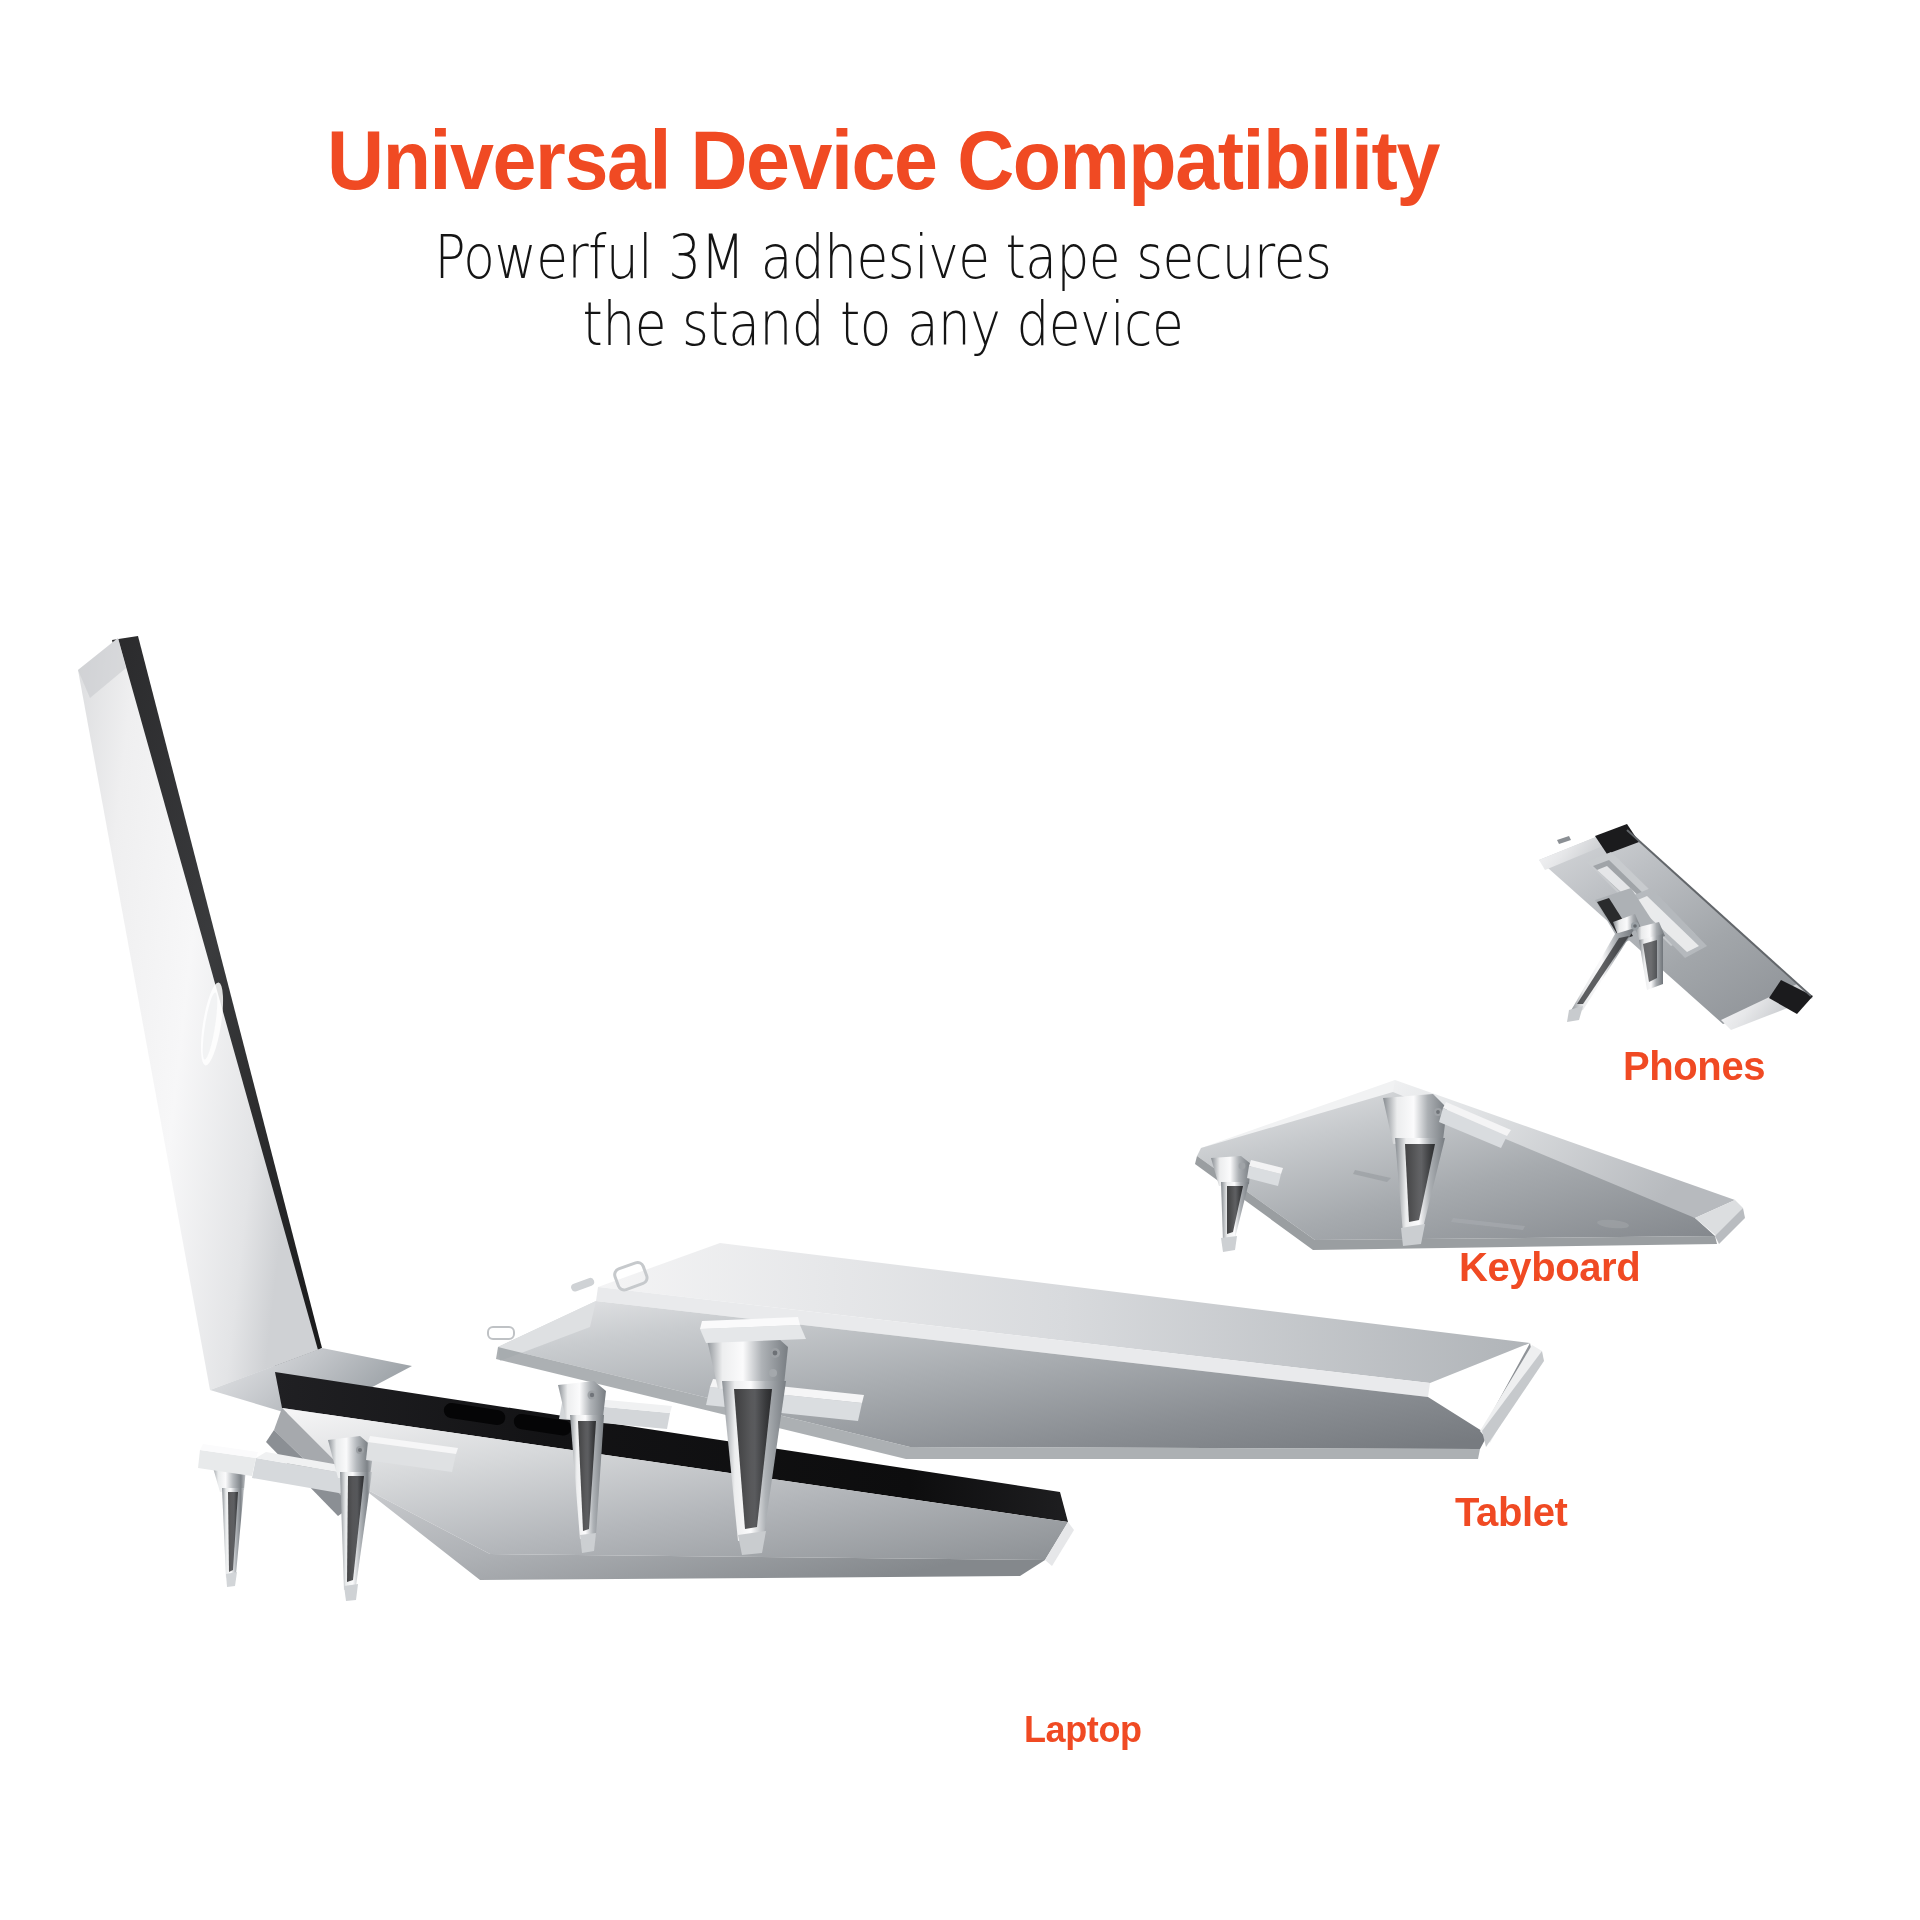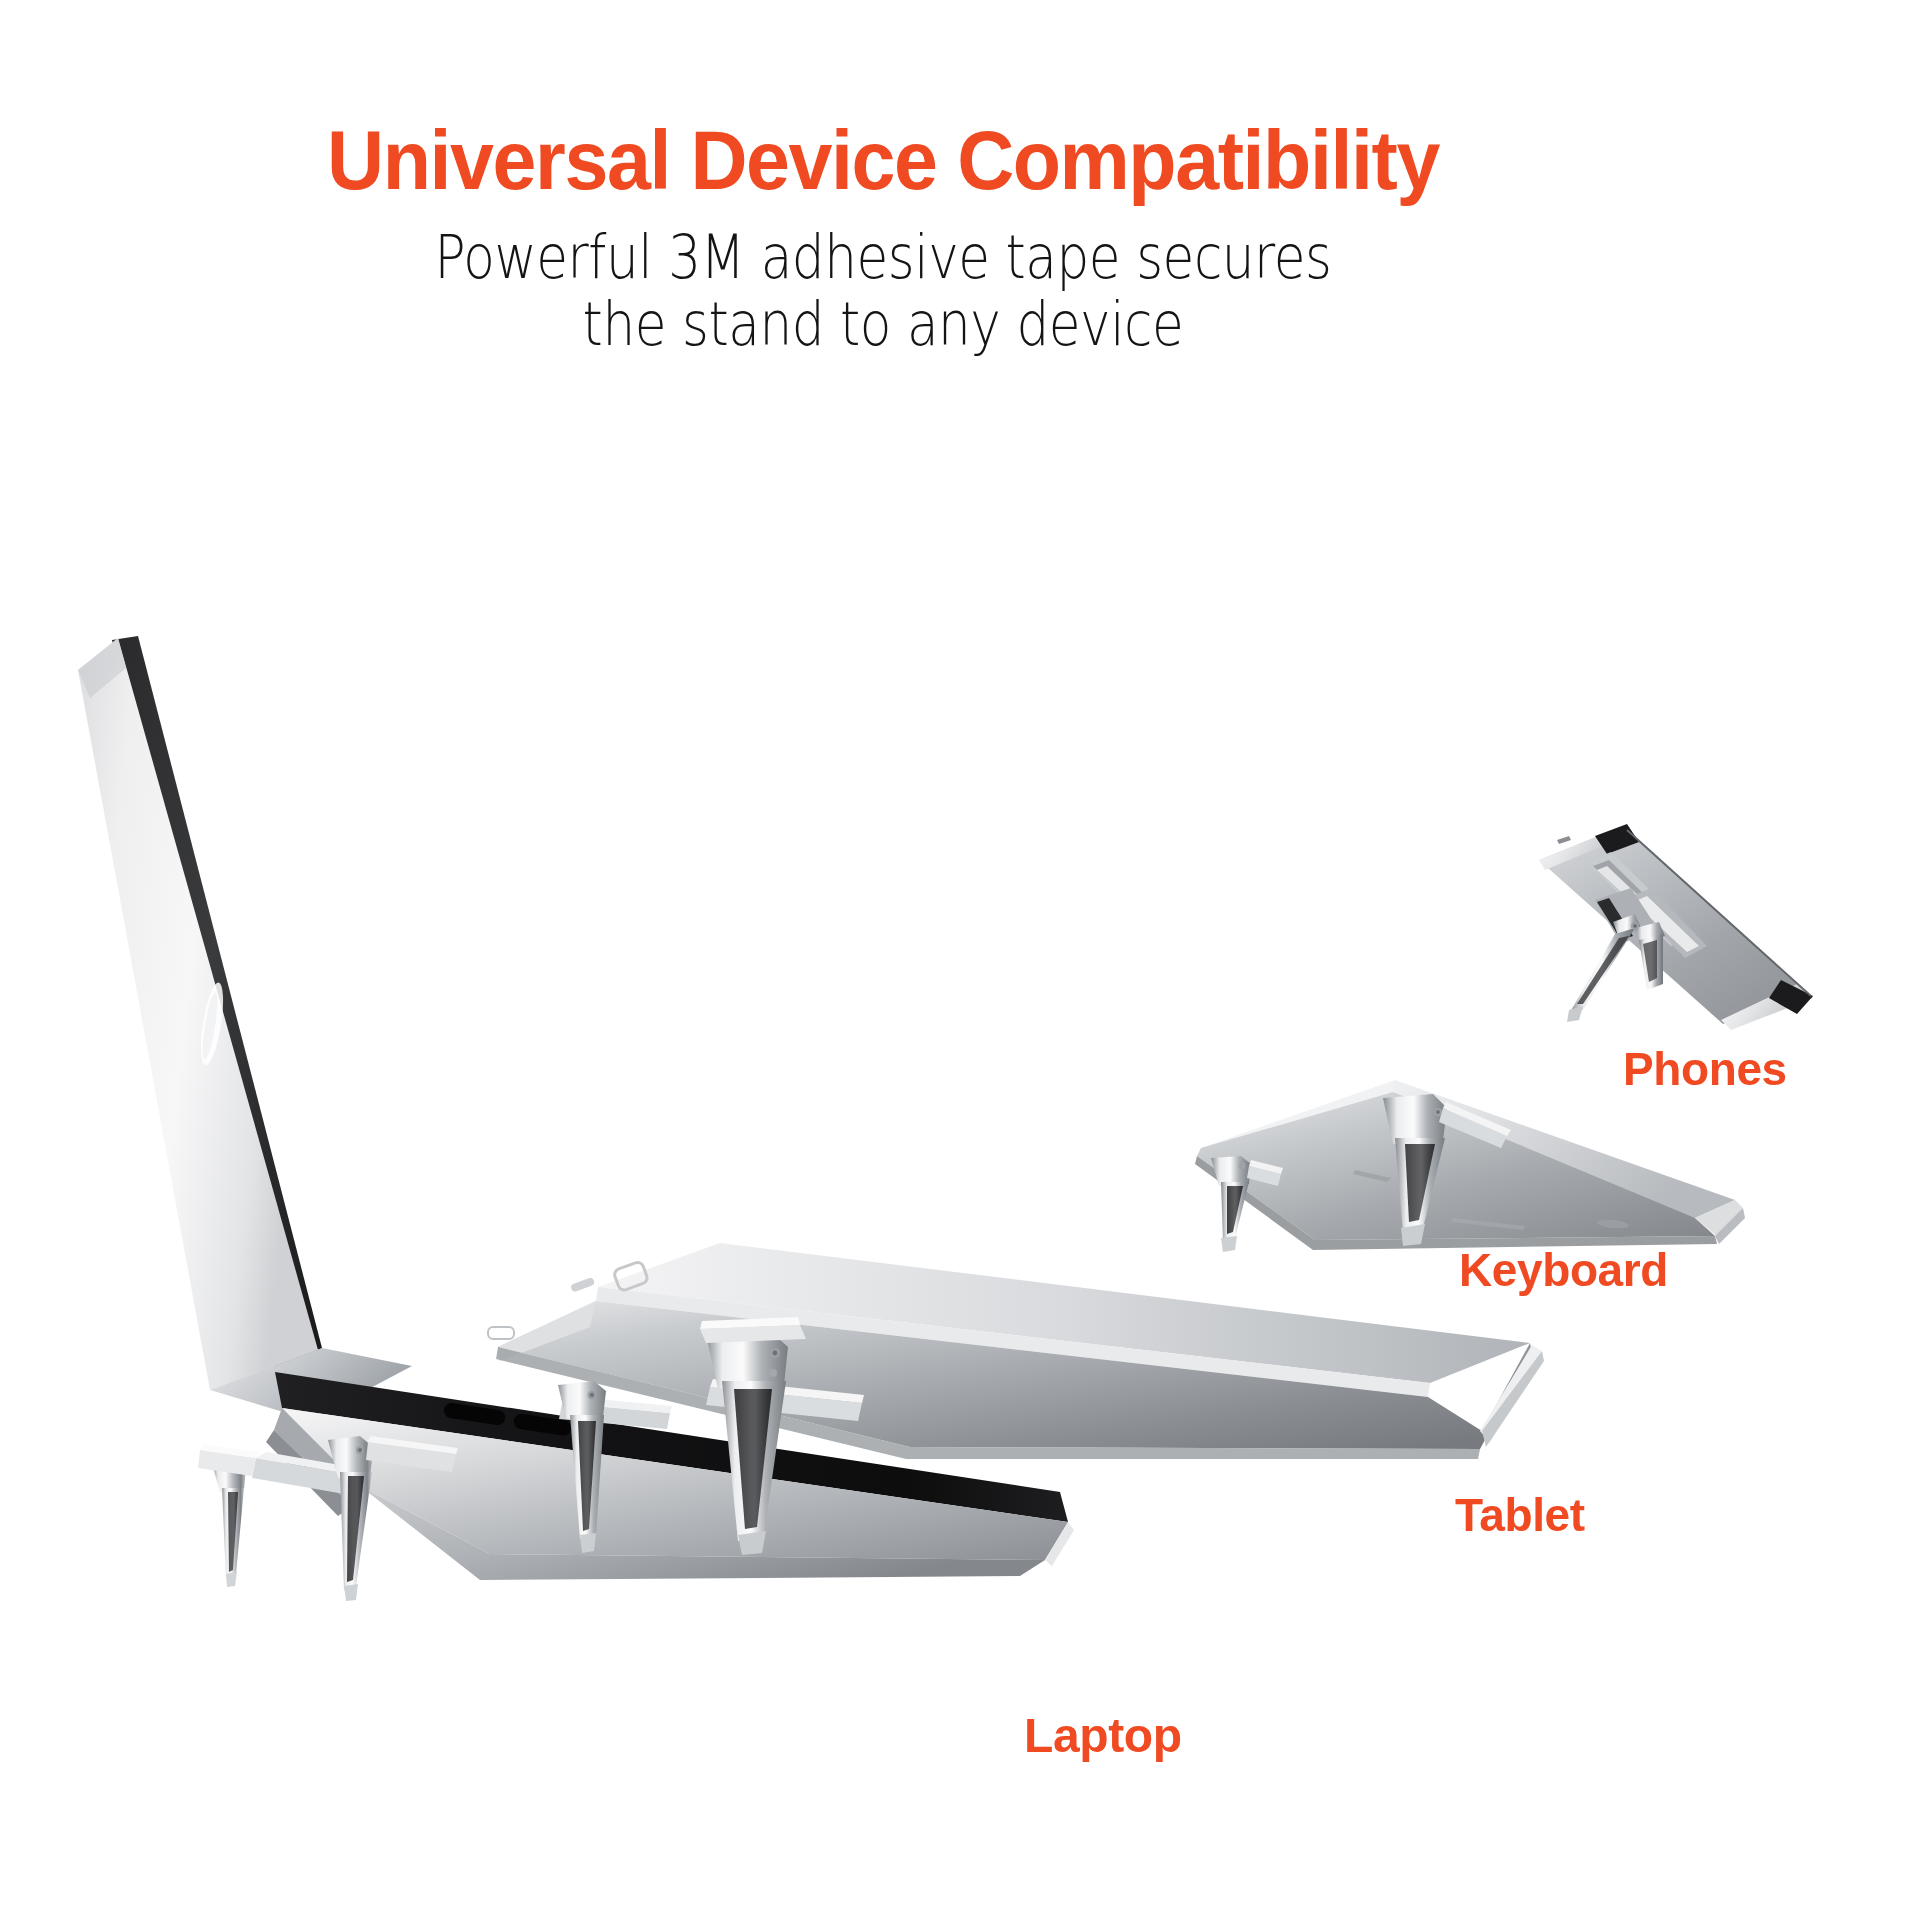--- a/index.html
+++ b/index.html
@@ -41,29 +41,29 @@
     transform:scaleX(0.86);
     transform-origin:center top;
   }
   .subtitle span{display:block;}
 
   
   .plabel{
     position:absolute;
     font-family:"Liberation Sans", sans-serif;
     font-weight:700;
-    font-size:46px;
+    font-size:40px;
     line-height:1;
     letter-spacing:-0.4px;
     white-space:nowrap;
   }
   #label-phones  { left:1623px; top:1046px; }
   #label-keyboard{ left:1459px; top:1247px; }
   #label-tablet  { left:1455px; top:1492px; }
-  #label-laptop  { left:1024px; top:1712px; font-size:48px; }
+  #label-laptop  { left:1024px; top:1712px; font-size:36px; }
 
   
   .art{position:absolute;}
   .art svg{display:block;overflow:visible;}
 </style>
 </head>
 <body style="background: rgb(255, 255, 255);">
 
 <div id="stage">
 

